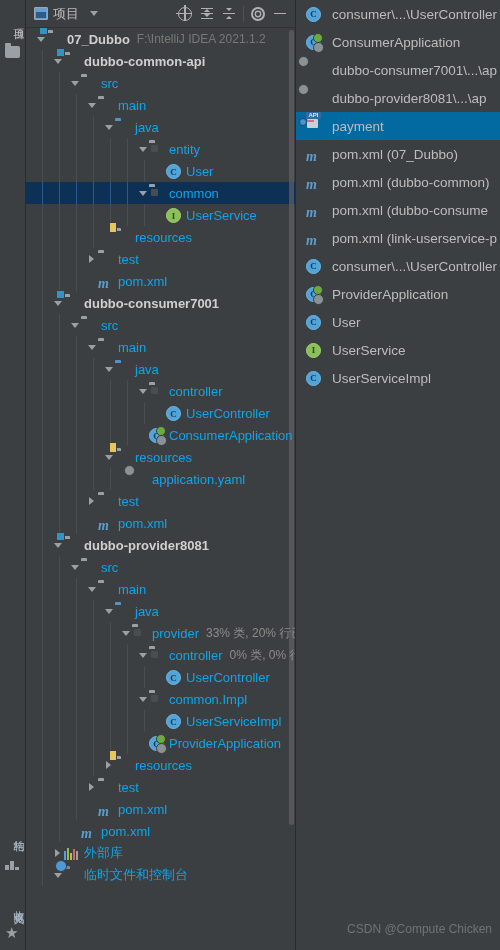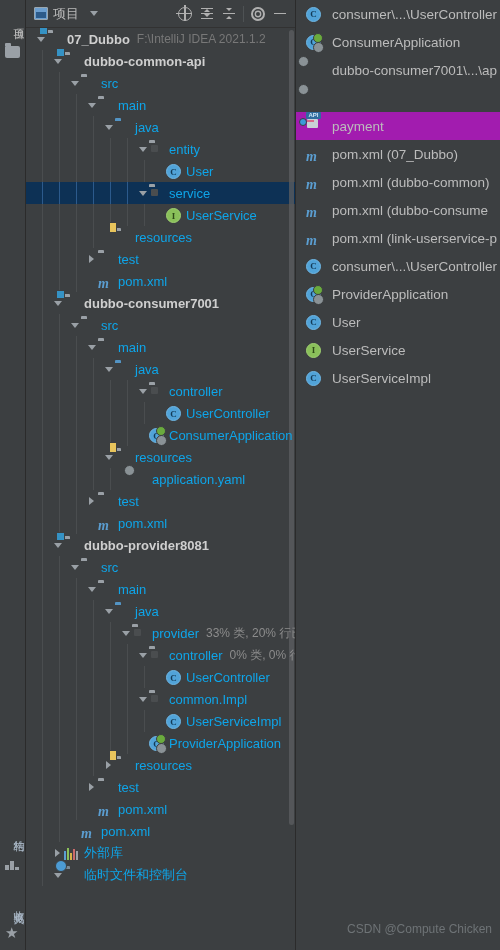--- a/index.html
+++ b/index.html
@@ -188,21 +188,21 @@
     background:#4c9bd4;border:1px solid #3c3f41;
   }
 
   
   .recent {
     flex:1; height:950px; background:#3c3f41; position:relative; overflow:hidden;
   }
   .rrow{
     height:28px; display:flex; align-items:center; padding-left:10px; white-space:nowrap;
   }
-  .rrow.hl{ background:#a21caf; }
+  .rrow.hl{ background:#0369a1; }
   .rlabel{ font-size:13.5px; color:#bcbcbc; }
   .ricon{ width:17px;height:17px;flex:0 0 17px;margin-right:9px;position:relative;}
   .api-ico{
     width:16px;height:15px;position:relative;top:1px;
   }
   .api-ico i{
     position:absolute;left:1px;top:0;width:11px;height:9px;background:#c9d1d6;border-radius:1px;
   }
   .api-ico u{
     position:absolute;left:1px;top:1px;width:7px;height:2px;background:#d96a8a;text-decoration:none;
@@ -375,21 +375,21 @@
             <i class="guide" style="left: 16px;"></i>
             <i class="guide" style="left: 33px;"></i>
             <i class="guide" style="left: 50px;"></i>
             <i class="guide" style="left: 67px;"></i>
             <i class="guide" style="left: 84px;"></i>
             <i class="guide" style="left: 101px;"></i>
           </span>
           <span style="display: inline-block; flex: 0 0 106px;"></span>
           <span class="arrow down"></span>
           <span class="icon"><span class="f-pkg"></span></span>
-          <span class="label">service</span>
+          <span class="label">common</span>
         </div>
         <div class="row">
           <span class="guides">
             <i class="guide" style="left: 16px;"></i>
             <i class="guide" style="left: 33px;"></i>
             <i class="guide" style="left: 50px;"></i>
             <i class="guide" style="left: 67px;"></i>
             <i class="guide" style="left: 84px;"></i>
             <i class="guide" style="left: 101px;"></i>
             <i class="guide" style="left: 118px;"></i>
@@ -792,20 +792,21 @@
           <span class="c-ico c-springrun">C</span>
         </span>
         <span class="rlabel">ConsumerApplication</span>
       </div>
       <div class="rrow">
         <span class="ricon"><span class="yaml-ico"></span></span>
         <span class="rlabel">dubbo-consumer7001\...\ap</span>
       </div>
       <div class="rrow">
         <span class="ricon"><span class="yaml-ico"></span></span>
+        <span class="rlabel">dubbo-provider8081\...\ap</span>
       </div>
       <div class="rrow hl">
         <span class="ricon"><span class="api-ico"><i></i><u></u><s></s><b>API</b></span></span>
         <span class="rlabel">payment</span>
       </div>
       <div class="rrow">
         <span class="ricon"><span class="m-ico">m</span></span>
         <span class="rlabel">pom.xml (07_Dubbo)</span>
       </div>
       <div class="rrow">

